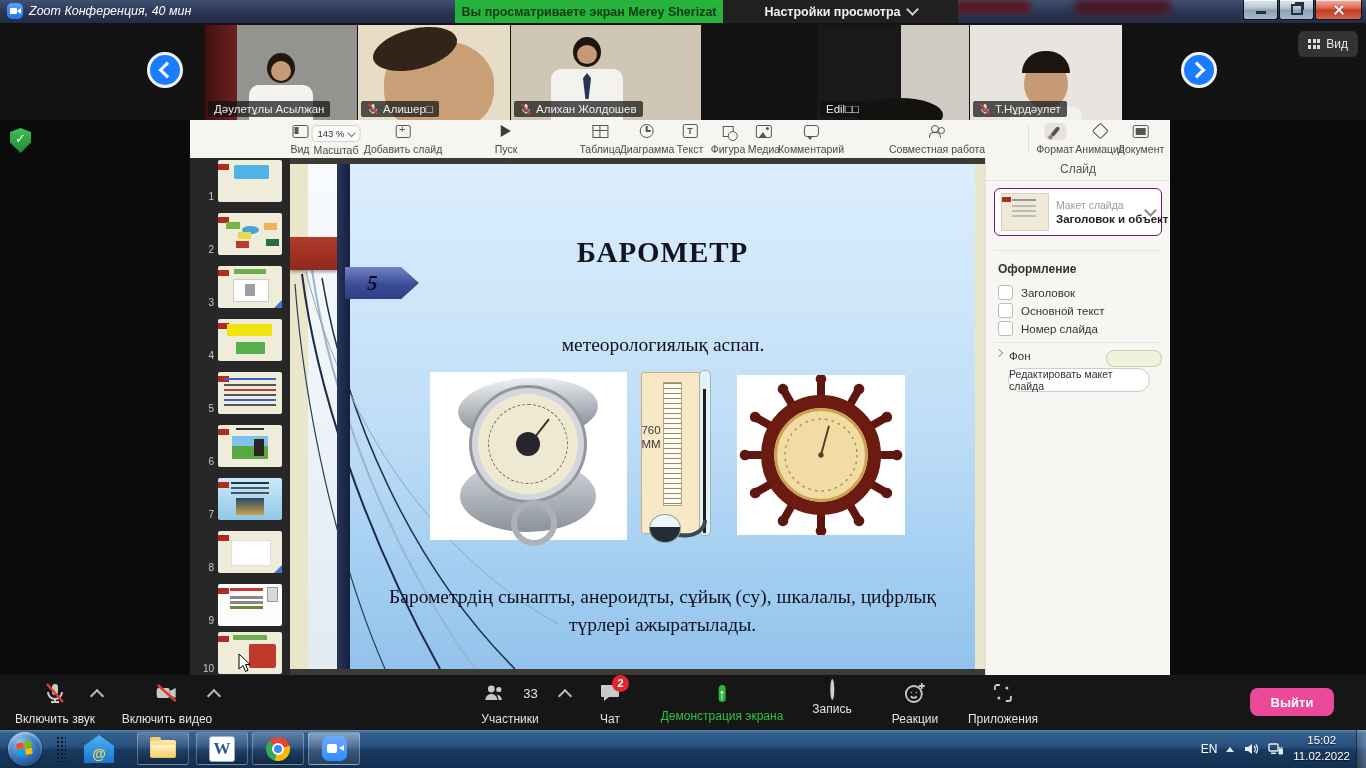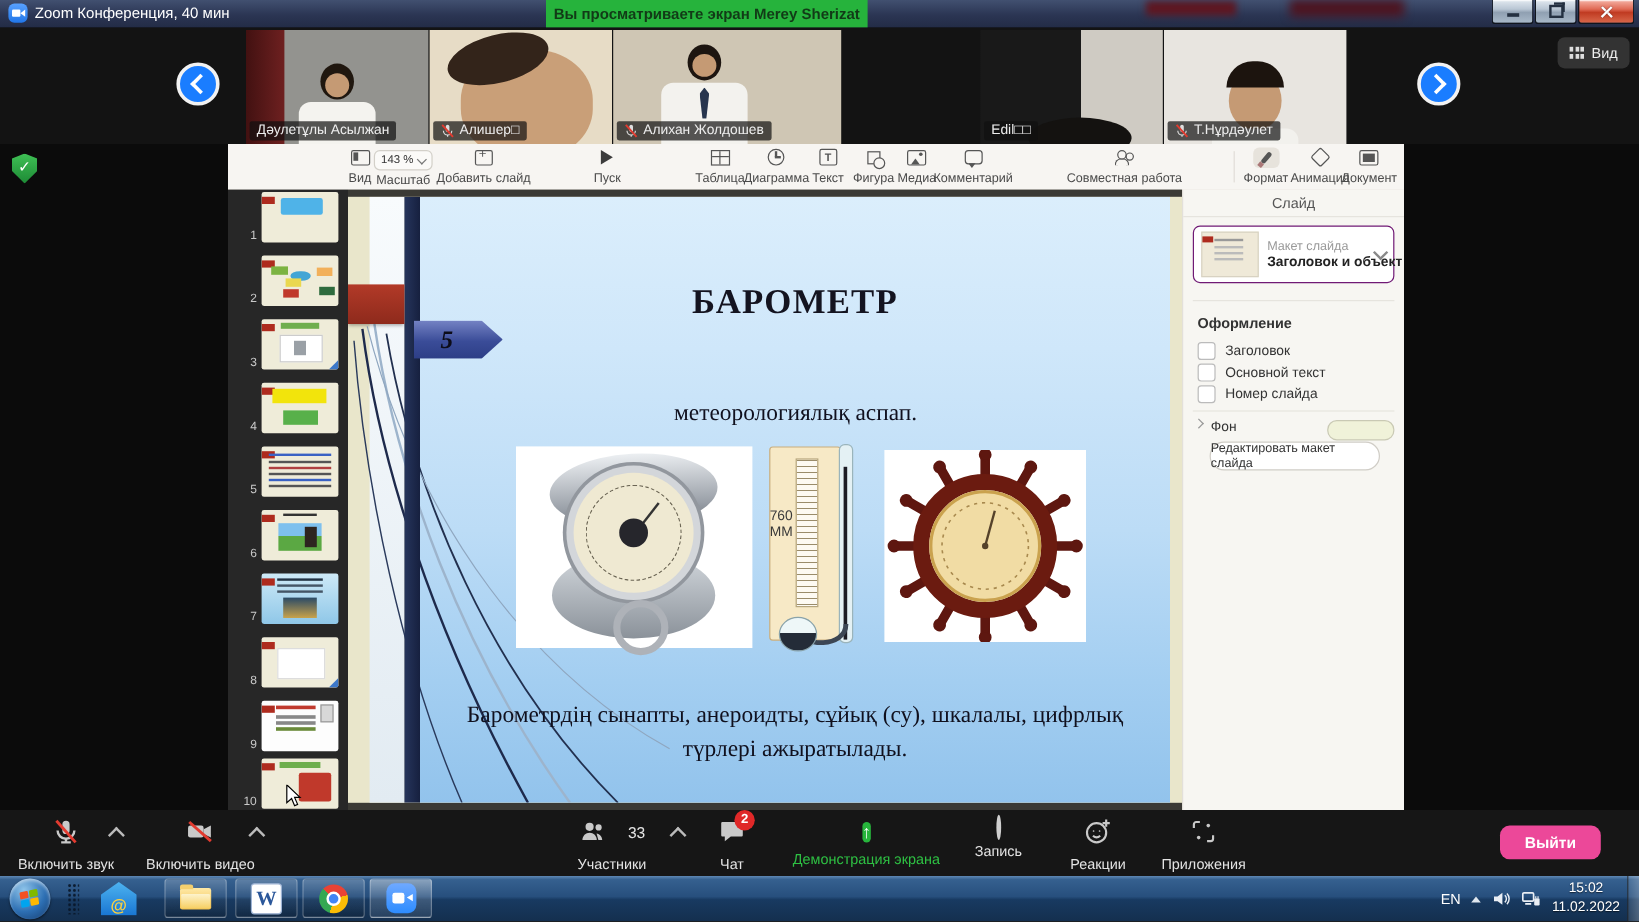--- a/index.html
+++ b/index.html
@@ -7,21 +7,21 @@
           font-family:"Liberation Sans","DejaVu Sans",sans-serif;}
 
   
   .titlebar{position:absolute;left:0;top:0;width:1366px;height:23px;
             background:linear-gradient(180deg,#415070,#2b3553 55%,#232c46);}
   .zoomlogo{position:absolute;left:7px;top:3px;width:16px;height:16px;border-radius:5px;
             background:linear-gradient(#58a1ff,#2176e8);}
   .zoomlogo .cam{position:absolute;left:3px;top:5px;width:7px;height:6px;background:#fff;border-radius:1px;}
   .zoomlogo .cam:after{content:'';position:absolute;right:-4px;top:0;border-top:3px solid transparent;
             border-bottom:3px solid transparent;border-right:4px solid #fff;}
-  .tb-title{position:absolute;left:29px;top:4px;font-size:12.5px;color:#fff;}
+  .tb-title{position:absolute;left:29px;top:4px;font-size:12.5px;color:#fff;font-style:italic;}
   .blob1{position:absolute;left:955px;top:1px;width:75px;height:12px;background:#5e1620;filter:blur(3px);}
   .blob2{position:absolute;left:1075px;top:0;width:95px;height:14px;background:#4d1420;filter:blur(4px);}
   .share-banner{position:absolute;left:455px;top:0;width:268px;height:23px;background:#26b33c;
             color:#123a17;font-size:12.5px;font-weight:bold;display:flex;align-items:center;justify-content:center;}
   .settings-strip{position:absolute;left:723px;top:0;width:235px;height:23px;background:#202020;}
   .settings-btn{display:flex;align-items:center;justify-content:center;gap:7px;height:23px;
             color:#f0f0f0;font-size:12.5px;font-weight:bold;cursor:default;}
   .cd{width:7px;height:7px;border-left:2px solid #ccc;border-top:2px solid #ccc;
       transform:rotate(225deg);margin-top:-4px;}
   .win-controls{position:absolute;right:4px;top:0;display:flex;}
@@ -299,20 +299,26 @@
 <div class="screen">
 
   <div class="titlebar">
     <div class="zoomlogo">
         <span class="cam"></span>
       </div>
     <div class="tb-title">Zoom Конференция, 40 мин</div>
     <div class="blob1"></div>
     <div class="blob2"></div>
     <div class="share-banner">Вы просматриваете экран Merey Sherizat</div>
+    <div class="settings-strip">
+      <div class="settings-btn">
+        <span>Настройки просмотра</span>
+        <span class="cd"></span>
+      </div>
+    </div>
     <div class="win-controls">
       <div class="wbtn">
           <span class="g-min"></span>
         </div>
       <div class="wbtn">
           <span class="g-rest"></span>
         </div>
       <div class="wbtn close">
           <span class="g-x"></span>
         </div>

